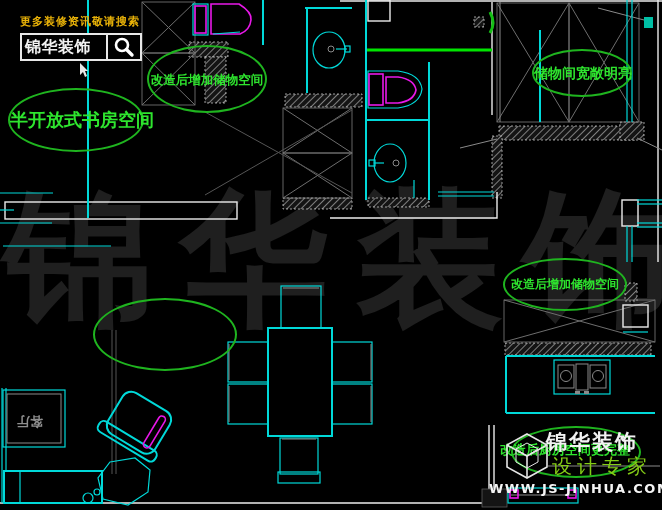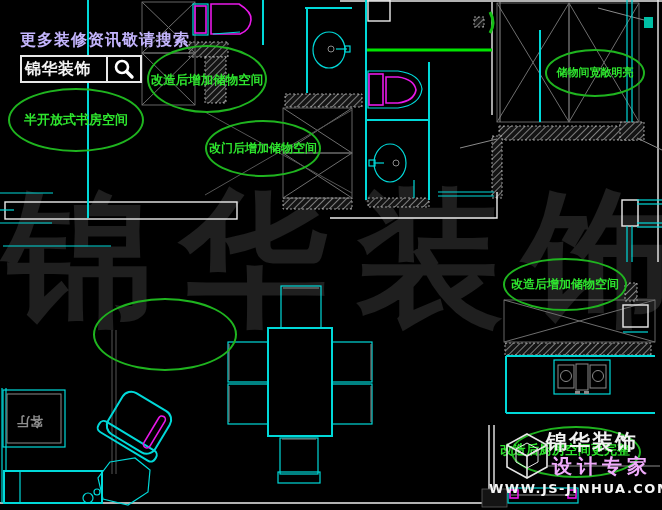--- a/index.html
+++ b/index.html
@@ -18,47 +18,47 @@
   .gd{stroke:#555;fill:none;stroke-width:1}
   .mg{stroke:#e818e8;fill:none;stroke-width:1.6}
   .xl{stroke:#6e6e6e;fill:none;stroke-width:1}
   .xb{stroke:#7d7d7d;fill:none;stroke-width:.8}
   .ht{fill:url(#hatch);stroke:#dcdcdc;stroke-width:.7;stroke-dasharray:2,2}
   
   .ann{position:absolute;border:2px solid #1fb41f;border-radius:50%;z-index:4;
        display:flex;flex-direction:column;justify-content:center;
        color:#2ee52e;font-weight:bold;text-align:center;line-height:1.2;white-space:nowrap;}
   .a1{left:147px;top:45px;width:116px;height:64px;font-size:12.5px;}
-  .a2{left:8px;top:88px;width:132px;height:60px;font-size:13px;}
+  .a2{left:8px;top:88px;width:132px;height:60px;font-size:18px;}
   .a3{left:205px;top:120px;width:112px;height:53px;font-size:12px;}
-  .a4{left:545px;top:49px;width:96px;height:44px;font-size:11px;}
+  .a4{left:532px;top:49px;width:96px;height:44px;font-size:14px;}
   .a5{left:503px;top:258px;width:120px;height:49px;font-size:12px;}
   .a6{left:93px;top:298px;width:140px;height:69px;font-size:13px;}
   
   .banner{position:absolute;left:20px;top:14px;z-index:5;}
-  .tagline{color:#c4b5fd;font-weight:bold;font-size:16px;letter-spacing:1px;margin-top:16px;}
+  .tagline{color:#eab308;font-weight:bold;font-size:11px;letter-spacing:1px;}
   .search-box{margin-top:4px;border:2px solid #e8e8e8;background:#000;display:flex;
               align-items:center;width:118px;height:24px;}
   .sb-brand{flex:1;color:#f2f2f2;font-weight:bold;font-size:16px;letter-spacing:.5px;
             padding-left:3px;border-right:2px solid #e8e8e8;height:100%;
             display:flex;align-items:center;}
   .sb-icon{width:32px;display:flex;justify-content:center;}
   
   .room-label{position:absolute;left:8px;top:412px;width:44px;z-index:3;color:#8f8f8f;
               font-size:13px;font-weight:bold;text-align:center;transform:rotate(180deg);}
   
   .logo-ellipse{position:absolute;left:511px;top:426px;width:126px;height:48px;
                 border:2px solid #1fb41f;border-radius:50%;z-index:4;}
   .logo-behind{position:absolute;left:500px;top:441px;z-index:5;color:#2ee52e;
                font-weight:bold;font-size:13px;white-space:nowrap;}
   .logo-cube{position:absolute;left:505px;top:432px;z-index:6;}
   .logo-brand{position:absolute;left:546px;top:428px;z-index:6;color:#f2f2f2;
               font-weight:bold;font-size:21px;letter-spacing:2px;white-space:nowrap;}
-  .logo-sub{position:absolute;left:552px;top:453px;z-index:6;color:#f0abfc;
-            font-weight:bold;font-size:20px;letter-spacing:5px;white-space:nowrap;}
+  .logo-sub{position:absolute;left:552px;top:453px;z-index:6;color:#84cc16;
+            font-weight:normal;font-size:20px;letter-spacing:5px;white-space:nowrap;}
   .logo-url{position:absolute;left:489px;top:481px;z-index:6;color:#f5f5f5;
             font-weight:bold;font-size:13px;letter-spacing:1.5px;white-space:nowrap;}
 </style>
 </head>
 <body>
 
 <div id="canvas">
 
   <span class="wm wm1">锦</span>
   <span class="wm wm2">华</span>
@@ -257,23 +257,20 @@
 
     <path d="M80,63 L80,75 L83,72 L85,77 L87,76 L85,71 L88,71 Z" fill="#e8e8e8"></path>
   </svg>
 
   <div class="ann a1">
       <span>改造后增加储物空间</span>
     </div>
   <div class="ann a2">
       <span>半开放式书房空间</span>
     </div>
-  <div class="ann a3">
-      <span>改门后增加储物空间</span>
-    </div>
   <div class="ann a4">
       <span>储物间宽敞明亮</span>
     </div>
   <div class="ann a5">
       <span>改造后增加储物空间</span>
     </div>
   <div class="ann a6">
   </div>
 
   <div class="banner">

